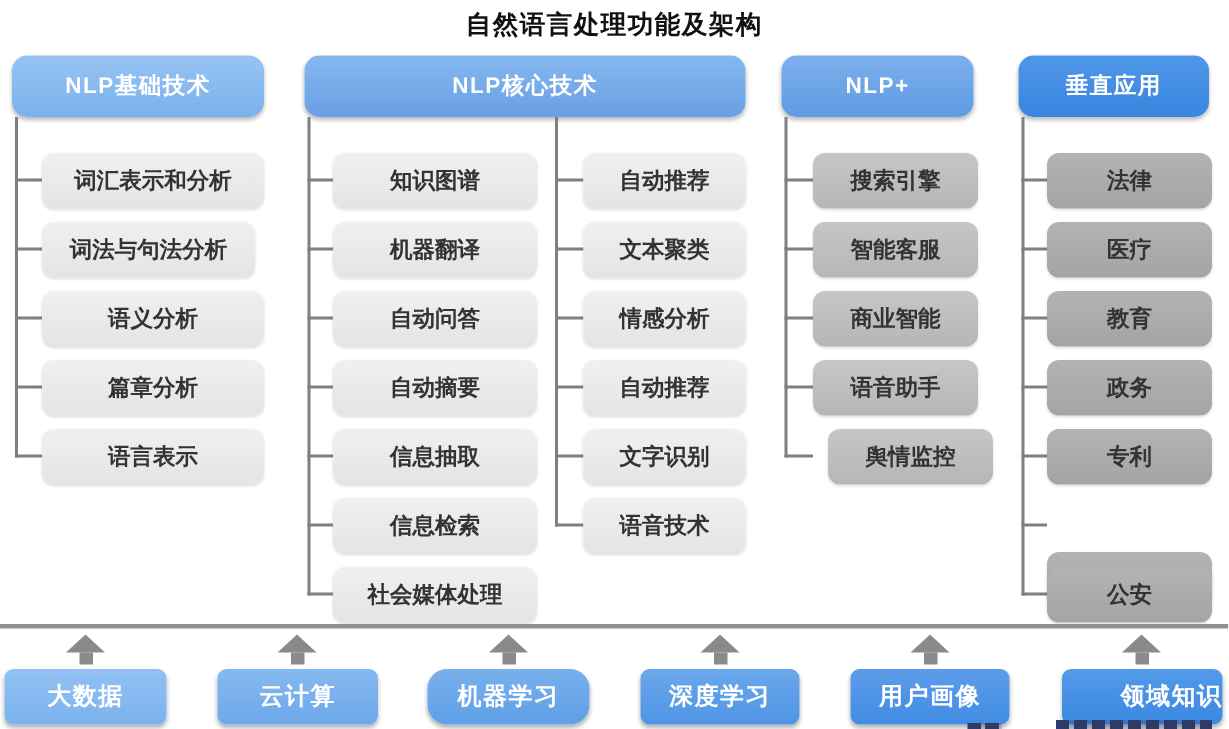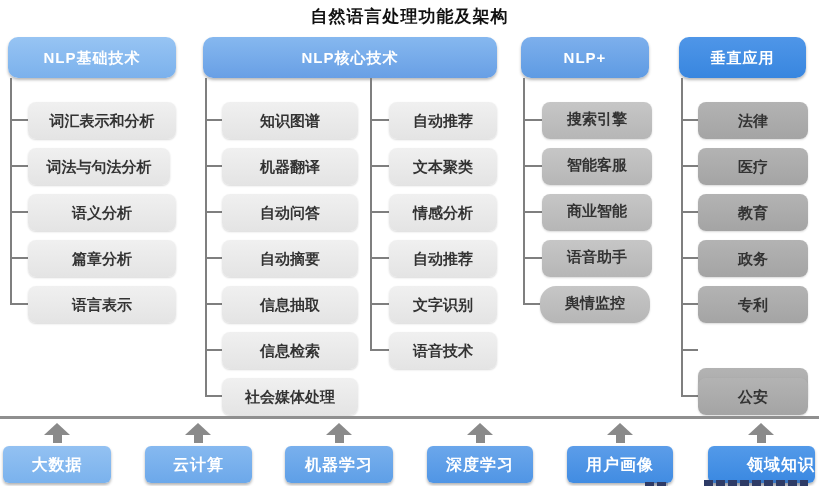--- a/index.html
+++ b/index.html
@@ -10,36 +10,36 @@
   .hdr{position:absolute;top:37px;height:41px;border-radius:10px;
        color:#fff;font-size:15px;font-weight:600;text-align:center;line-height:41px;
        box-shadow:0 2px 3px rgba(0,0,0,0.28);letter-spacing:1px;}
   .hdr1{left:8px;width:168px;background:linear-gradient(#97C4F3,#7BB1EC);}
   .hdr2{left:203px;width:294px;background:linear-gradient(#86B8EF,#689FE5);}
   .hdr3{left:521px;width:128px;background:linear-gradient(#7DAFEC,#5E9BE3);}
   .hdr4{left:679px;width:127px;background:linear-gradient(#4F96E8,#3886DF);}
   .item{position:absolute;height:37px;border-radius:8px;text-align:center;line-height:37px;
         font-size:15px;font-weight:600;color:#333;box-shadow:0 1px 2px rgba(0,0,0,0.15);}
   .light{background:linear-gradient(#F0F0F0,#E4E4E4);text-align:center;}
-  .mid{background:linear-gradient(#C6C6C6,#B6B6B6);font-family:Liberation Mono, monospace;}
+  .mid{background:linear-gradient(#C6C6C6,#B6B6B6);}
   .dark{background:linear-gradient(#B3B3B3,#A4A4A4);}
   .vline,.tick{position:absolute;background:#7F7F7F;}
   .vline{width:2px;}
   .tick{height:2px;}
   .divider{position:absolute;left:0;top:416px;width:819px;height:3px;background:#8F8F8F;}
   .arrow{position:absolute;top:423px;width:26px;}
   .arrow-head{width:0;height:0;border-left:13px solid transparent;border-right:13px solid transparent;
               border-bottom:12px solid #8A8A8A;}
   .arrow-stem{width:9px;height:8px;background:#8A8A8A;margin:0 auto;}
   .fbox{position:absolute;top:446px;height:37px;border-radius:6px;color:#fff;text-align:center;
         line-height:37px;font-size:16px;font-weight:600;box-shadow:0 2px 3px rgba(0,0,0,0.3);
         letter-spacing:1px;}
   .fb0{left:3px;width:108px;background:linear-gradient(#93C1F2,#7AB2ED);}
   .fb1{left:145px;width:107px;background:linear-gradient(#86B9F0,#6CA8EA);}
-  .fb2{left:285px;width:108px;background:linear-gradient(#79B0ED,#5E9FE7);}
+  .fb2{left:285px;width:108px;background:linear-gradient(#79B0ED,#5E9FE7);border-radius:13px;}
   .fb3{left:427px;width:106px;background:linear-gradient(#6BA7EB,#5095E5);}
   .fb4{left:567px;width:106px;background:linear-gradient(#5C9DE9,#418CE2);}
   .fb5{left:708px;width:107px;background:linear-gradient(#539AE9,#3A88E1);text-align:right;}
   .wm{position:absolute;background:repeating-linear-gradient(90deg,#2E3B66 0 9px,rgba(46,59,102,0.25) 9px 12px);}
 </style>
 </head>
 <body>
 
 <div class="stage">
 
@@ -109,21 +109,21 @@
   <div class="item light" style="left:389px;top:148px;width:108px;">文本聚类</div>
   <div class="item light" style="left:389px;top:194px;width:108px;">情感分析</div>
   <div class="item light" style="left:389px;top:240px;width:108px;">自动推荐</div>
   <div class="item light" style="left:389px;top:286px;width:108px;">文字识别</div>
   <div class="item light" style="left:389px;top:332px;width:108px;">语音技术</div>
 
   <div class="item mid" style="left:542px;top:102px;width:110px;">搜索引擎</div>
   <div class="item mid" style="left:542px;top:148px;width:110px;">智能客服</div>
   <div class="item mid" style="left:542px;top:194px;width:110px;">商业智能</div>
   <div class="item mid" style="left:542px;top:240px;width:110px;">语音助手</div>
-  <div class="item mid" style="left:540px;top:286px;width:110px;border-radius:16px;">舆情监控</div>
+  <div class="item mid" style="left:552px;top:286px;width:110px;">舆情监控</div>
 
   <div class="item dark" style="left:698px;top:102px;width:110px;">法律</div>
   <div class="item dark" style="left:698px;top:148px;width:110px;">医疗</div>
   <div class="item dark" style="left:698px;top:194px;width:110px;">教育</div>
   <div class="item dark" style="left:698px;top:240px;width:110px;">政务</div>
   <div class="item dark" style="left:698px;top:286px;width:110px;">专利</div>
   <div class="item dark" style="left:698px;top:332px;width:110px;margin-top:36px;">出版</div>
   <div class="item dark" style="left:698px;top:378px;width:110px;">公安</div>
 
   <div class="divider"></div>

